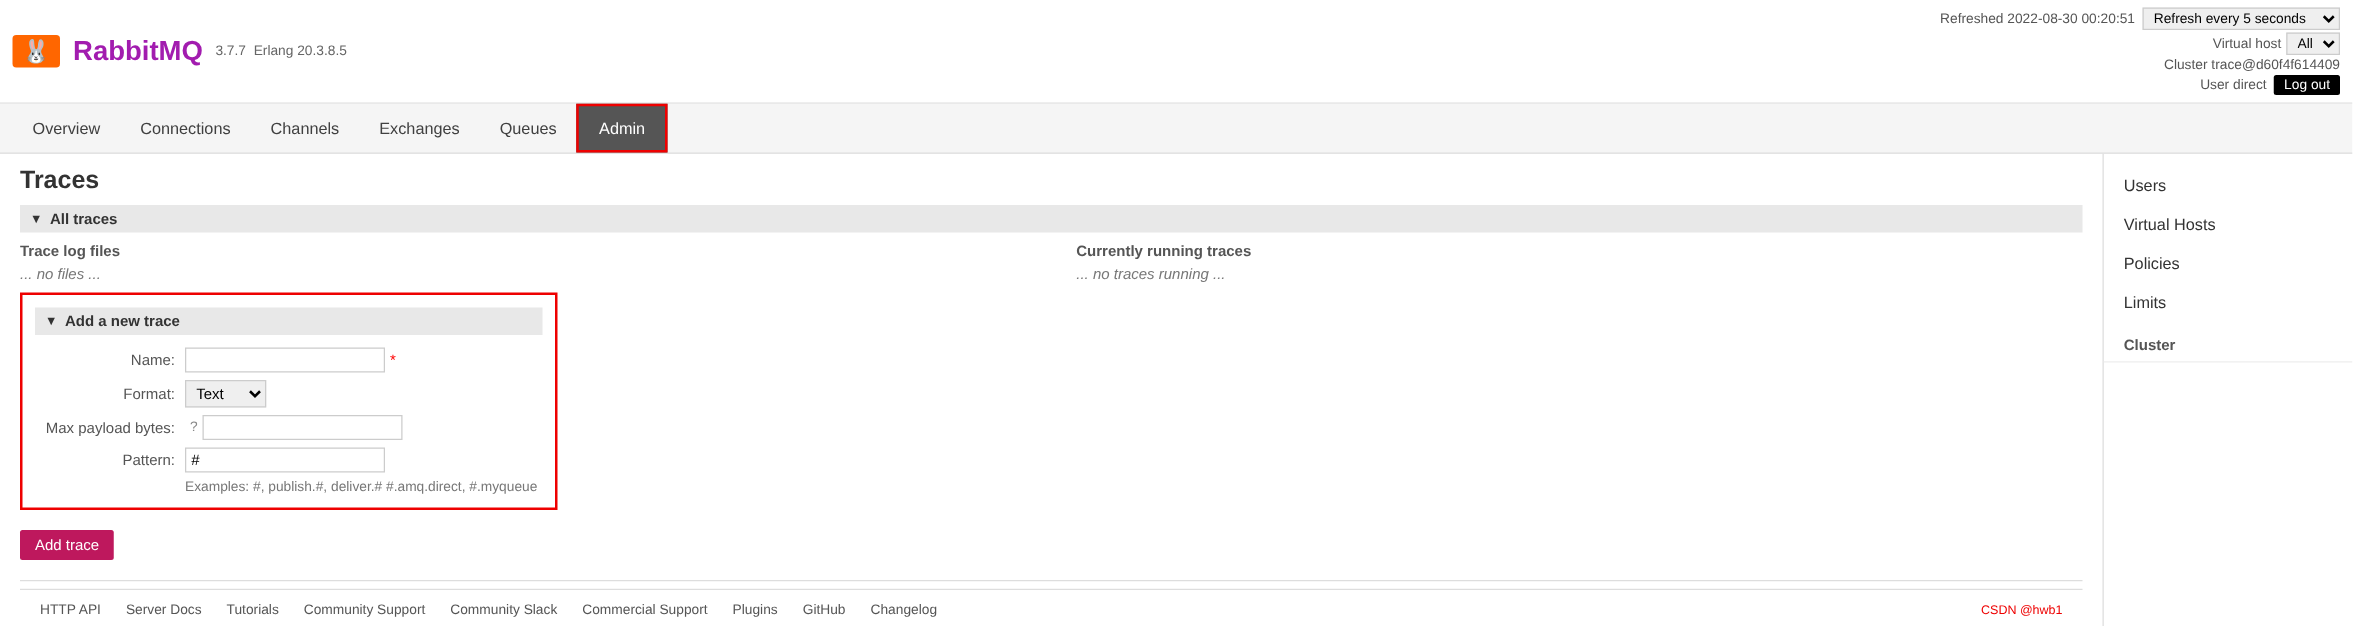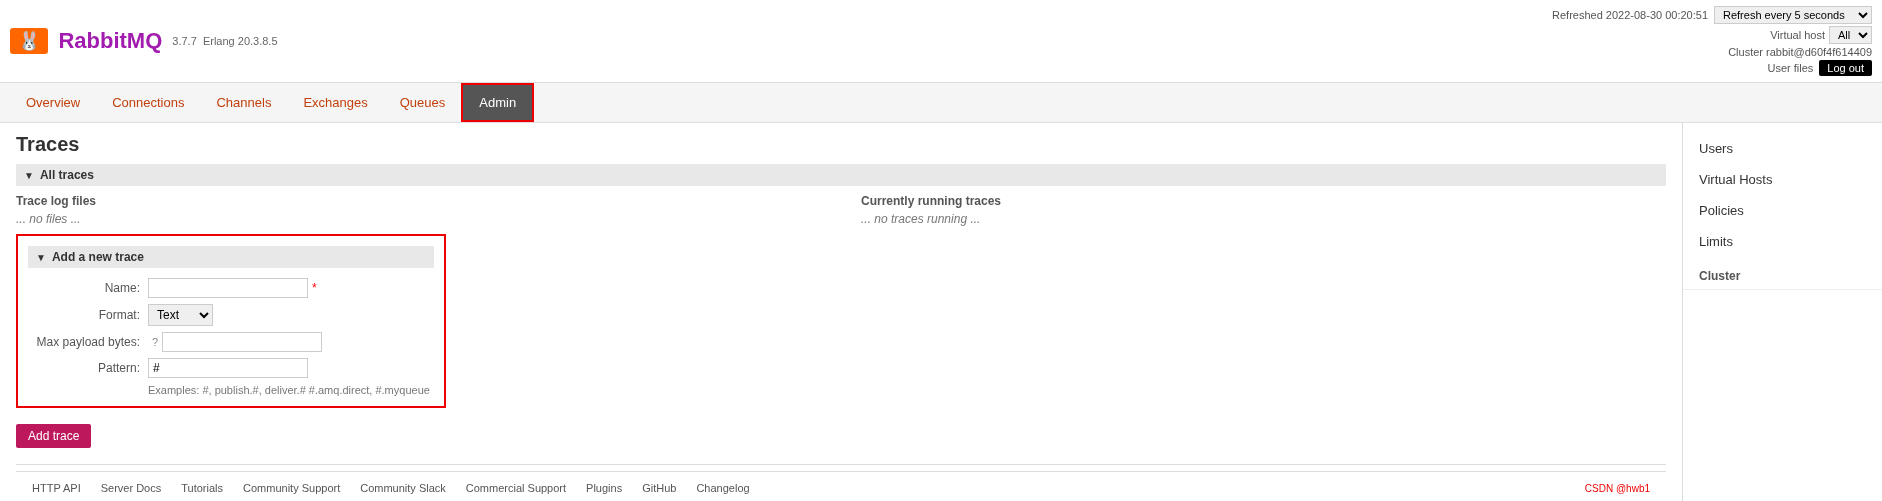--- a/index.html
+++ b/index.html
@@ -45,21 +45,21 @@
     #nav-bar {
       display: flex;
       align-items: center;
       background: #f5f5f5;
       border-bottom: 1px solid #ddd;
       padding: 0 10px;
     }
     .nav-item {
       padding: 10px 16px;
       font-size: 13px;
-      color: #c2410c;
+      color: #404040;
       cursor: pointer;
       text-decoration: none;
       display: inline-block;
     }
     .nav-item.active {
       background: #555;
       color: #fff;
       border: 2px solid #e00;
     }
 
@@ -217,24 +217,24 @@
         <option>Stop refreshing</option>
       </select>
     </div>
     <div class="virtual-host-row" id="virtual-host-row">
       <span>Virtual host</span>
       <select id="vh-select">
         <option>All</option>
       </select>
     </div>
     <div>
-      <span>Cluster rabbit@d60f4f614409</span>
+      <span>Cluster trace@d60f4f614409</span>
     </div>
     <div style="display:flex;align-items:center;gap:6px;">
-      <span>User files</span>
+      <span>User direct</span>
       <button id="logout-btn">Log out</button>
     </div>
   </div>
 </div>
 
 <div id="nav-bar">
   <a class="nav-item">Overview</a>
   <a class="nav-item">Connections</a>
   <a class="nav-item">Channels</a>
   <a class="nav-item">Exchanges</a>

